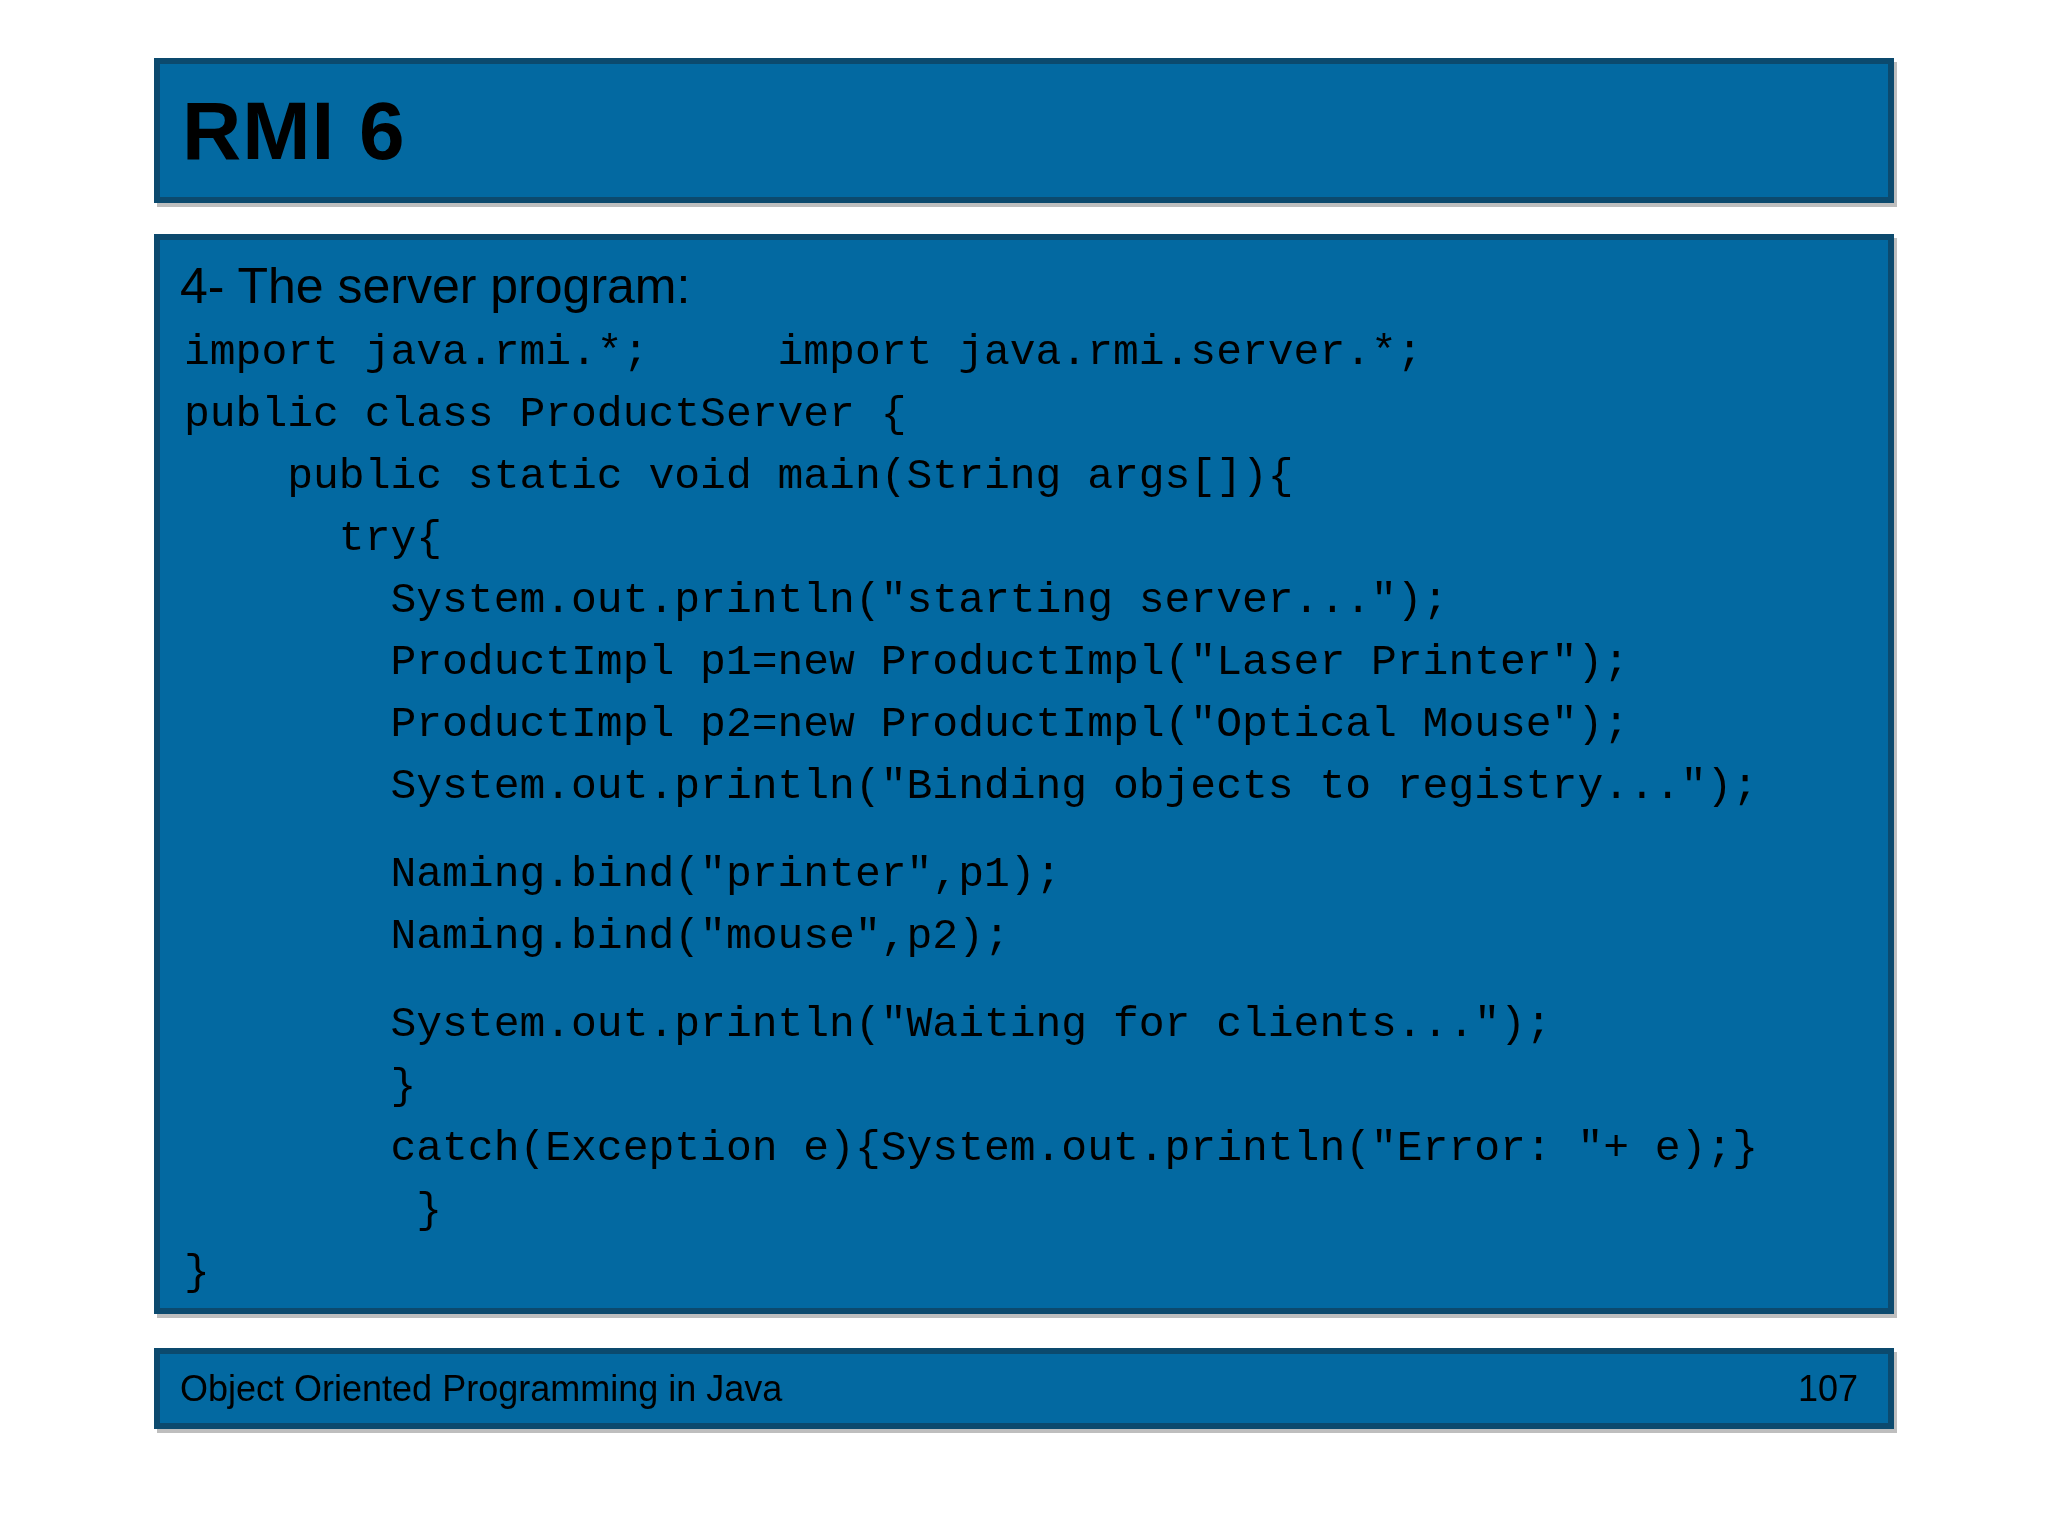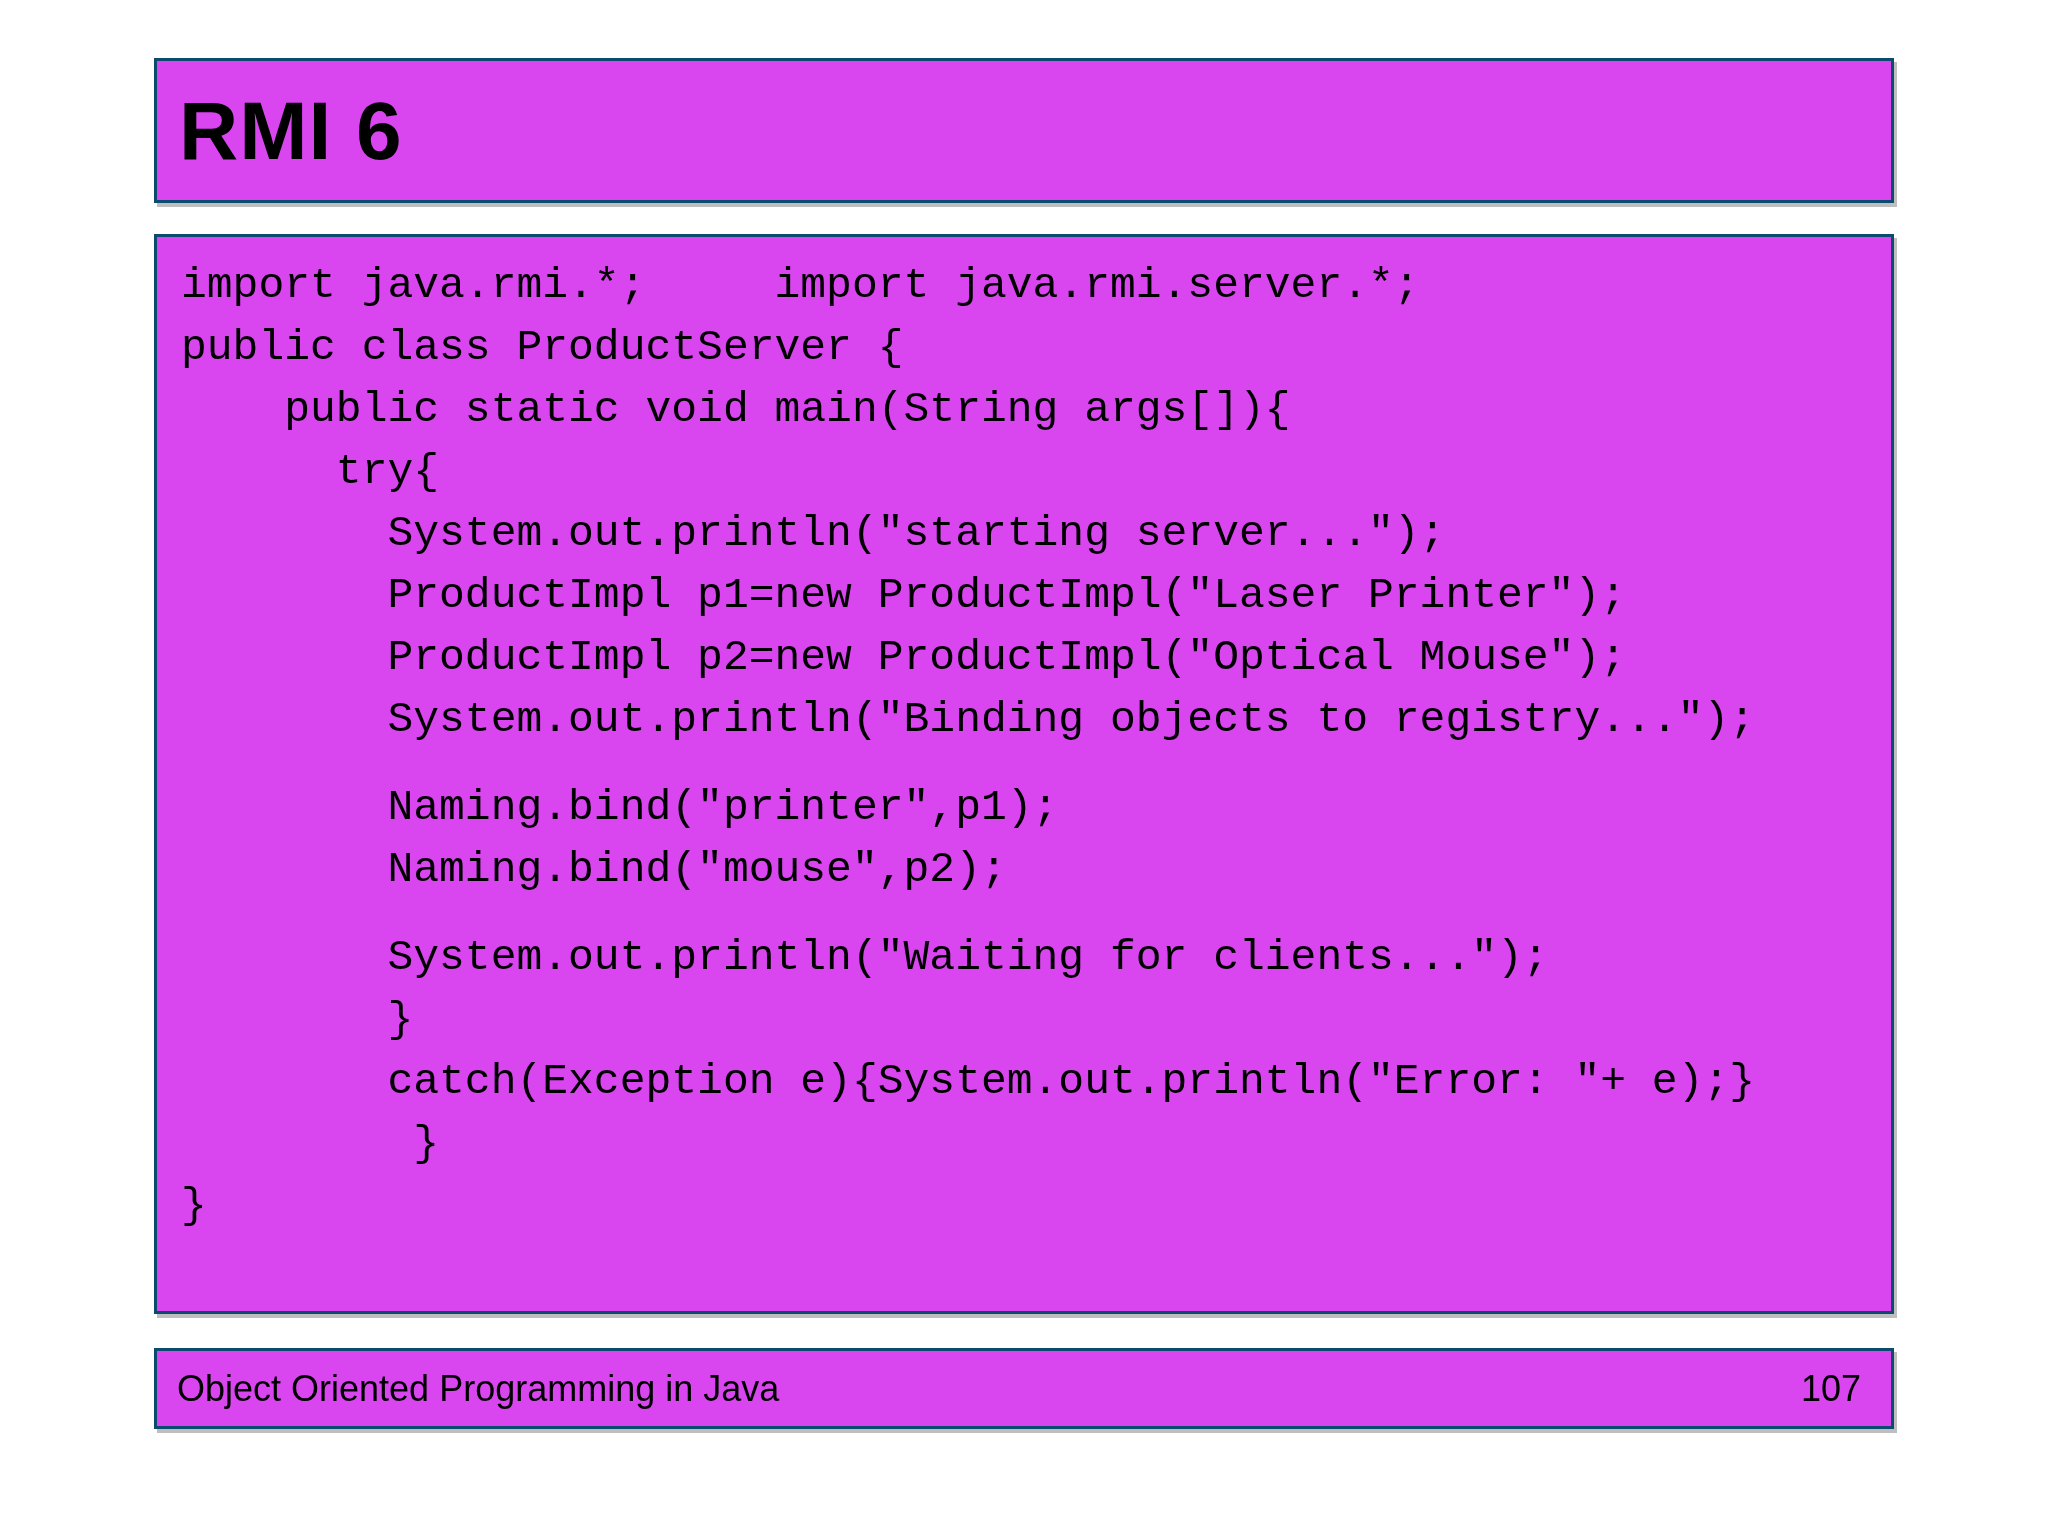--- a/index.html
+++ b/index.html
@@ -8,22 +8,22 @@
     width:2048px;height:1536px;
     background:#ffffff;
     font-family:"Liberation Sans", sans-serif;
     color:#000;
     overflow:hidden;
   }
   .box{
     position:absolute;
     left:154px;width:1740px;
     box-sizing:border-box;
-    border:3px solid #0c4a6e;
-    background:#d946ef;
+    border:6px solid #0c4a6e;
+    background:#0369a1;
     box-shadow:3px 4px 0 rgba(70,70,70,0.35);
   }
   .title-box{
     top:58px;height:145px;
     display:flex;align-items:center;
     padding-left:22px;
   }
   .slide-title{
     font-size:82px;
     font-weight:bold;
@@ -67,20 +67,21 @@
 </head>
 <body>
 
 <div class="slide">
 
   <div class="box title-box">
     <div class="slide-title">RMI 6</div>
   </div>
 
   <div class="box content-box">
+    <h2 class="section-heading">4- The server program:</h2>
     <pre class="code-block"><div class="code-line">import java.rmi.*;     import java.rmi.server.*;</div><div class="code-line">public class ProductServer {</div><div class="code-line">    public static void main(String args[]){</div><div class="code-line">      try{</div><div class="code-line">        System.out.println("starting server...");</div><div class="code-line">        ProductImpl p1=new ProductImpl("Laser Printer");</div><div class="code-line">        ProductImpl p2=new ProductImpl("Optical Mouse");</div><div class="code-line">        System.out.println("Binding objects to registry...");</div><div class="code-line gap">        Naming.bind("printer",p1);</div><div class="code-line">        Naming.bind("mouse",p2);</div><div class="code-line gap">        System.out.println("Waiting for clients...");</div><div class="code-line">        }</div><div class="code-line">        catch(Exception e){System.out.println("Error: "+ e);}</div><div class="code-line">         }</div><div class="code-line">}</div></pre>
   </div>
 
   <div class="box footer-box">
     <div class="footer-title">Object Oriented Programming in Java</div>
     <div class="page-number">107</div>
   </div>
 
 </div>
 

